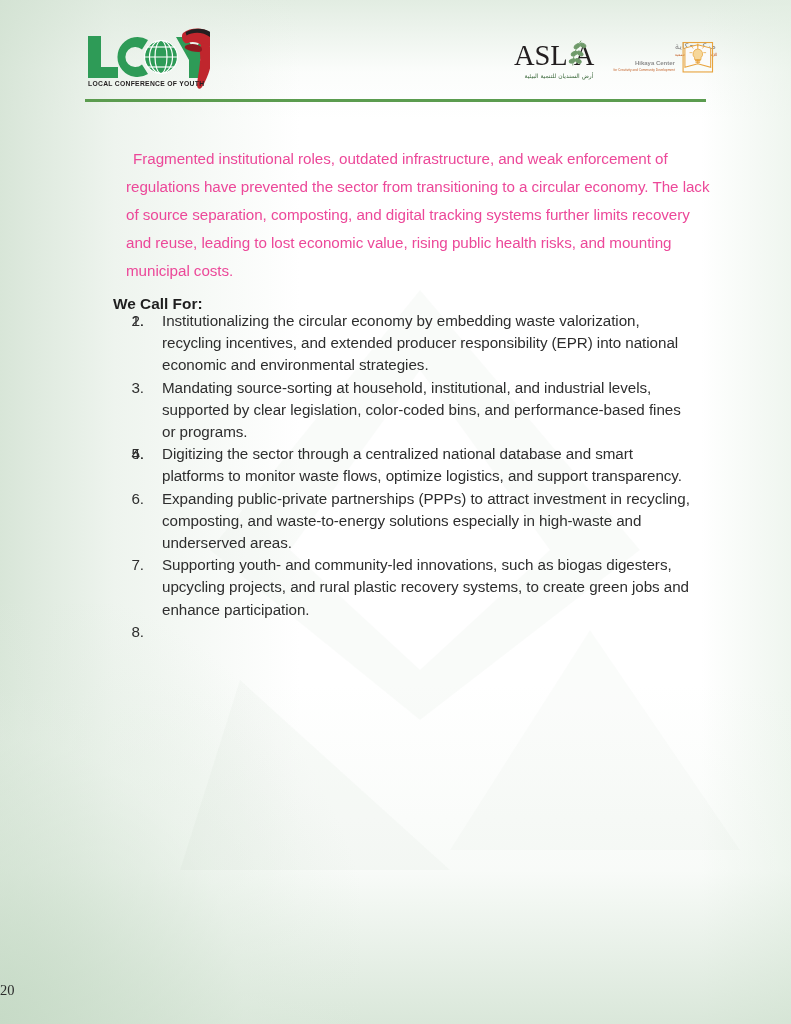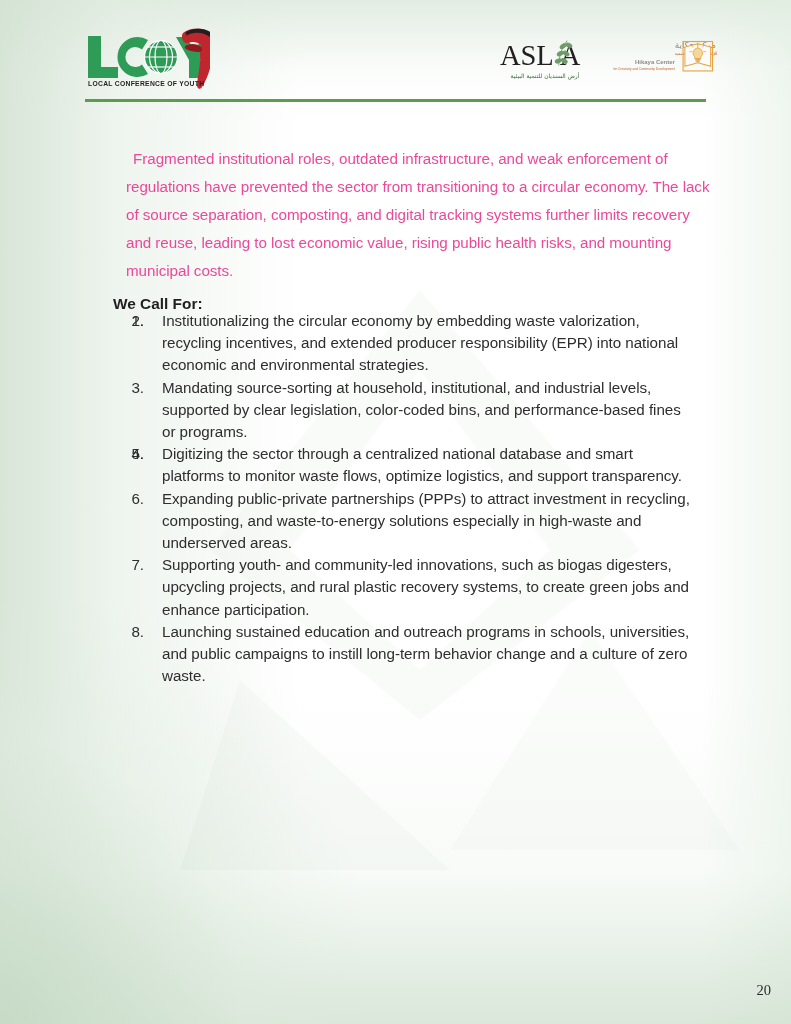--- a/index.html
+++ b/index.html
@@ -78,22 +78,21 @@
     left: 85px;
     top: 27px;
     width: 125px;
     height: 62px;
   }
   .logo-right-group {
     position: absolute;
     right: 74px;
     top: 36px;
     display: flex;
-    align-items: flex-start;
-    gap: 14px;
+    align-items: center;
   }
   .logo-asla { width: 92px; height: 48px; display: block; }
   .logo-hikaya { width: 112px; height: 46px; display: block; }
 
   .header-rule {
     position: absolute;
     left: 85px;
     top: 99px;
     width: 621px;
     height: 3px;
@@ -165,21 +164,21 @@
   
   li.gap-lg { margin-top: 22px; }
   li.gap-sm { margin-top: 8px; }
   li.gap-first { margin-top: 0; }
 
   .page-number {
     position: absolute;
     left: 0;
     top: 982px;
     width: 771px;
-    text-align: right;
+    text-align: left;
     font-family: "Liberation Serif", serif;
     font-size: 14.5px;
     color: #2b2b2b;
   }
 </style>
 </head>
 <body>
 
 <div class="page">
 
@@ -308,20 +307,19 @@
         <li class="gap-lg">
           <span class="num">6.</span>
           <span class="txt">Expanding public-private partnerships (PPPs) to attract investment in recycling, composting, and waste-to-energy solutions especially in high-waste and underserved areas.</span>
         </li>
         <li class="gap-lg">
           <span class="num">7.</span>
           <span class="txt">Supporting youth- and community-led innovations, such as biogas digesters, upcycling projects, and rural plastic recovery systems, to create green jobs and enhance participation.</span>
         </li>
         <li class="gap-lg">
           <span class="num">8.</span>
-          <span class="txt">Launching sustained education and outreach programs in schools, universities, and public campaigns to instill long-term behavior change and a culture of zero waste.</span>
         </li>
       </ol>
     </div>
 
     <div class="page-number">20</div>
   </div>
 </div>
 
 </body></html>

